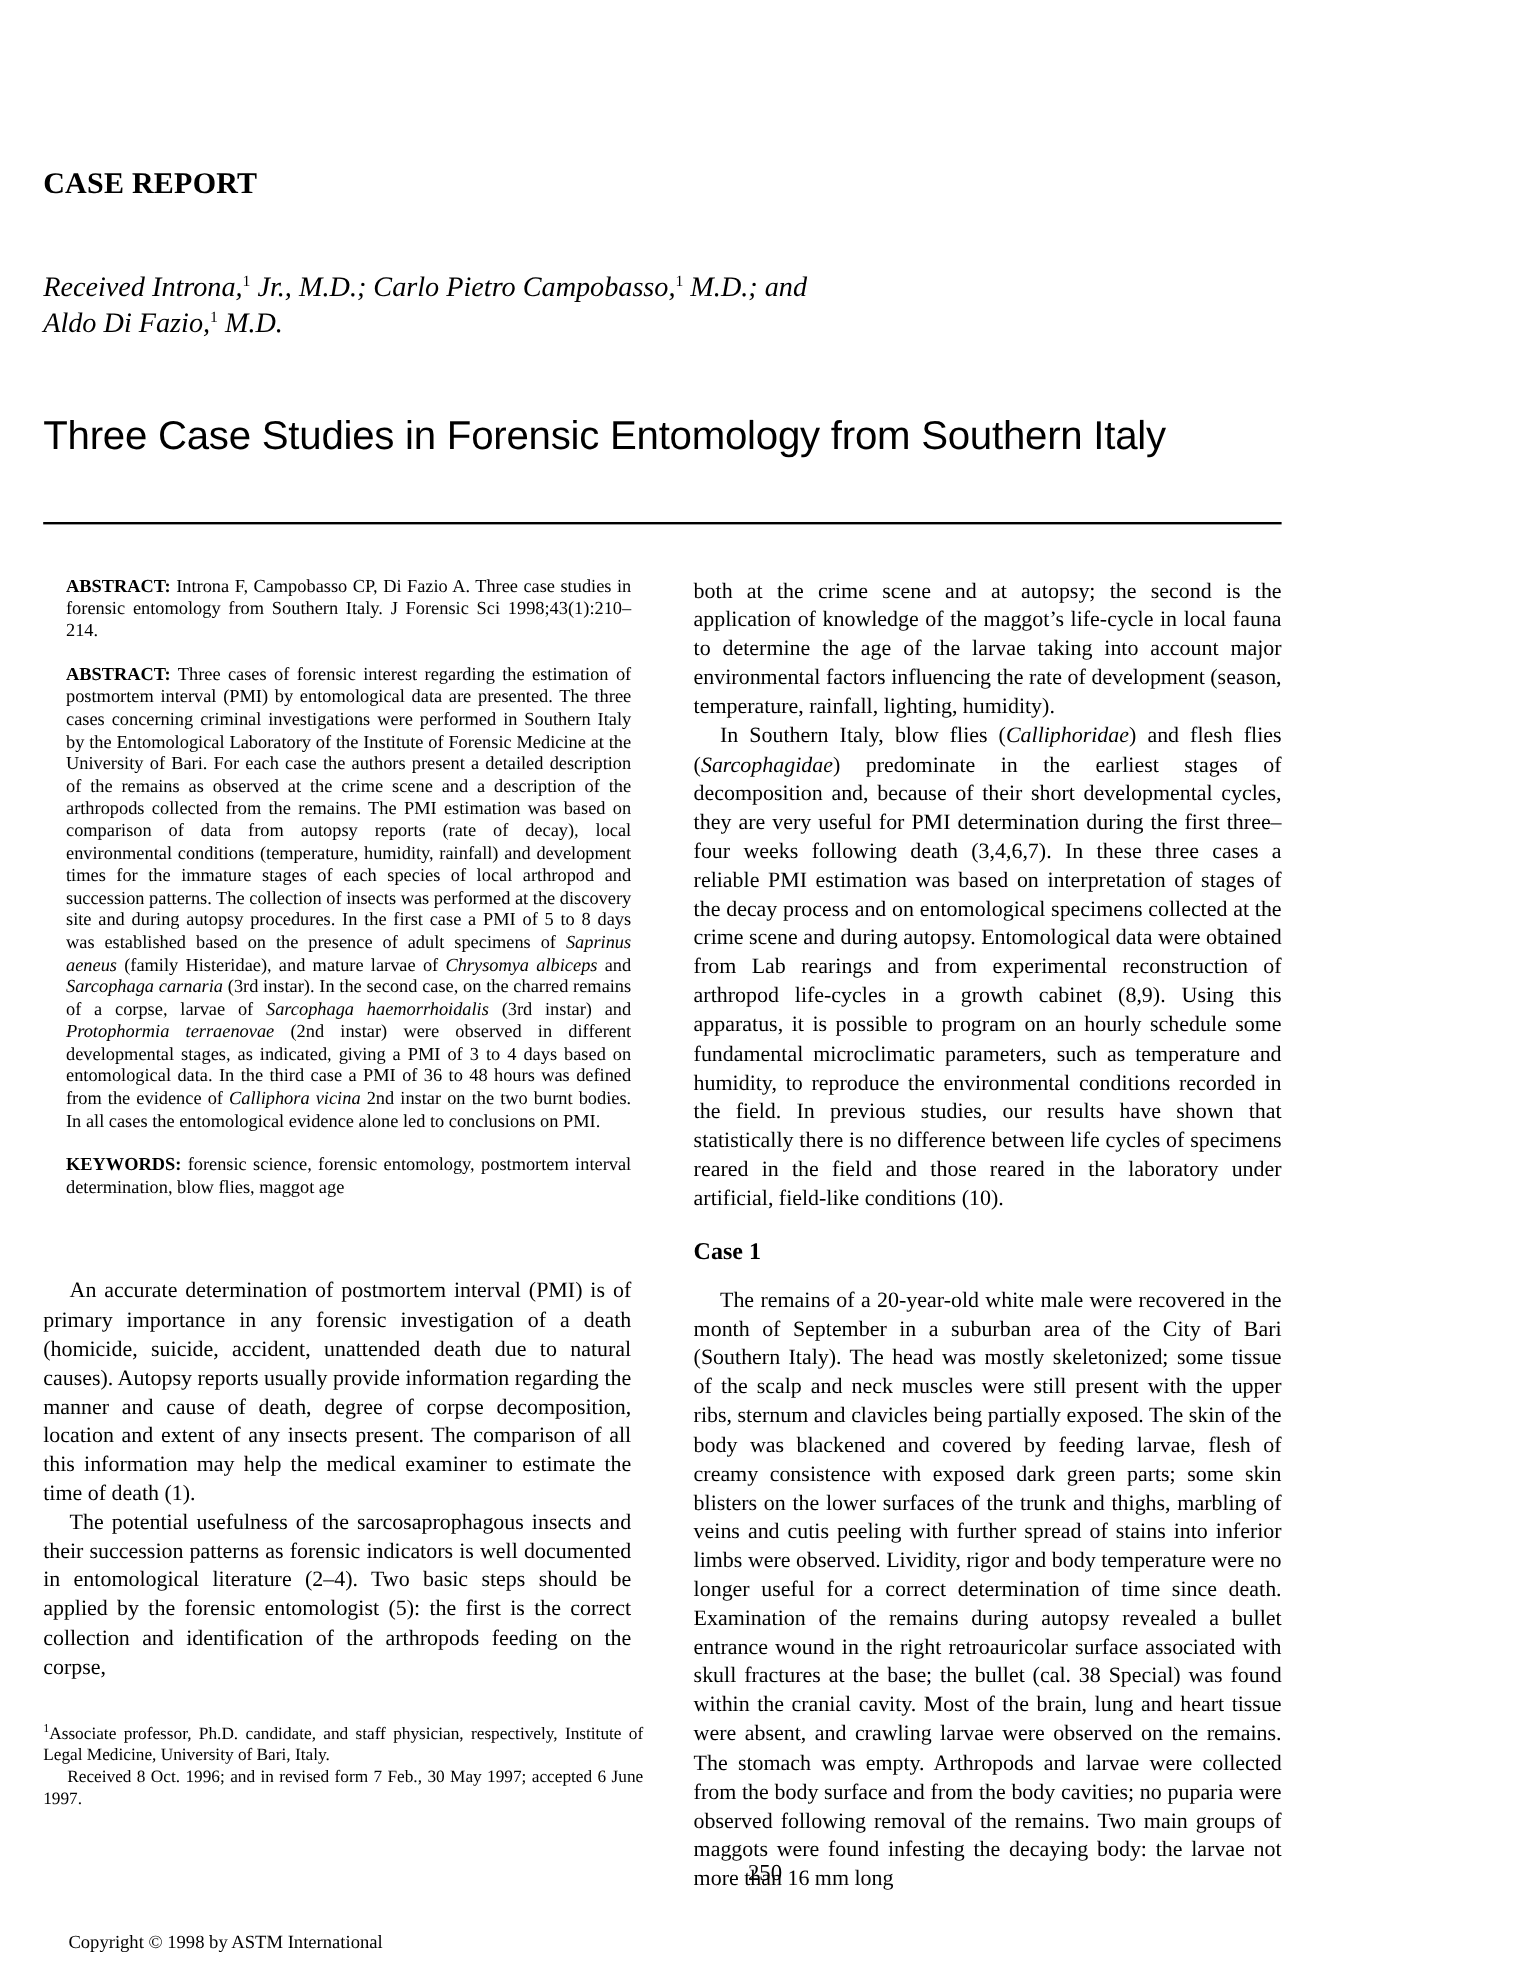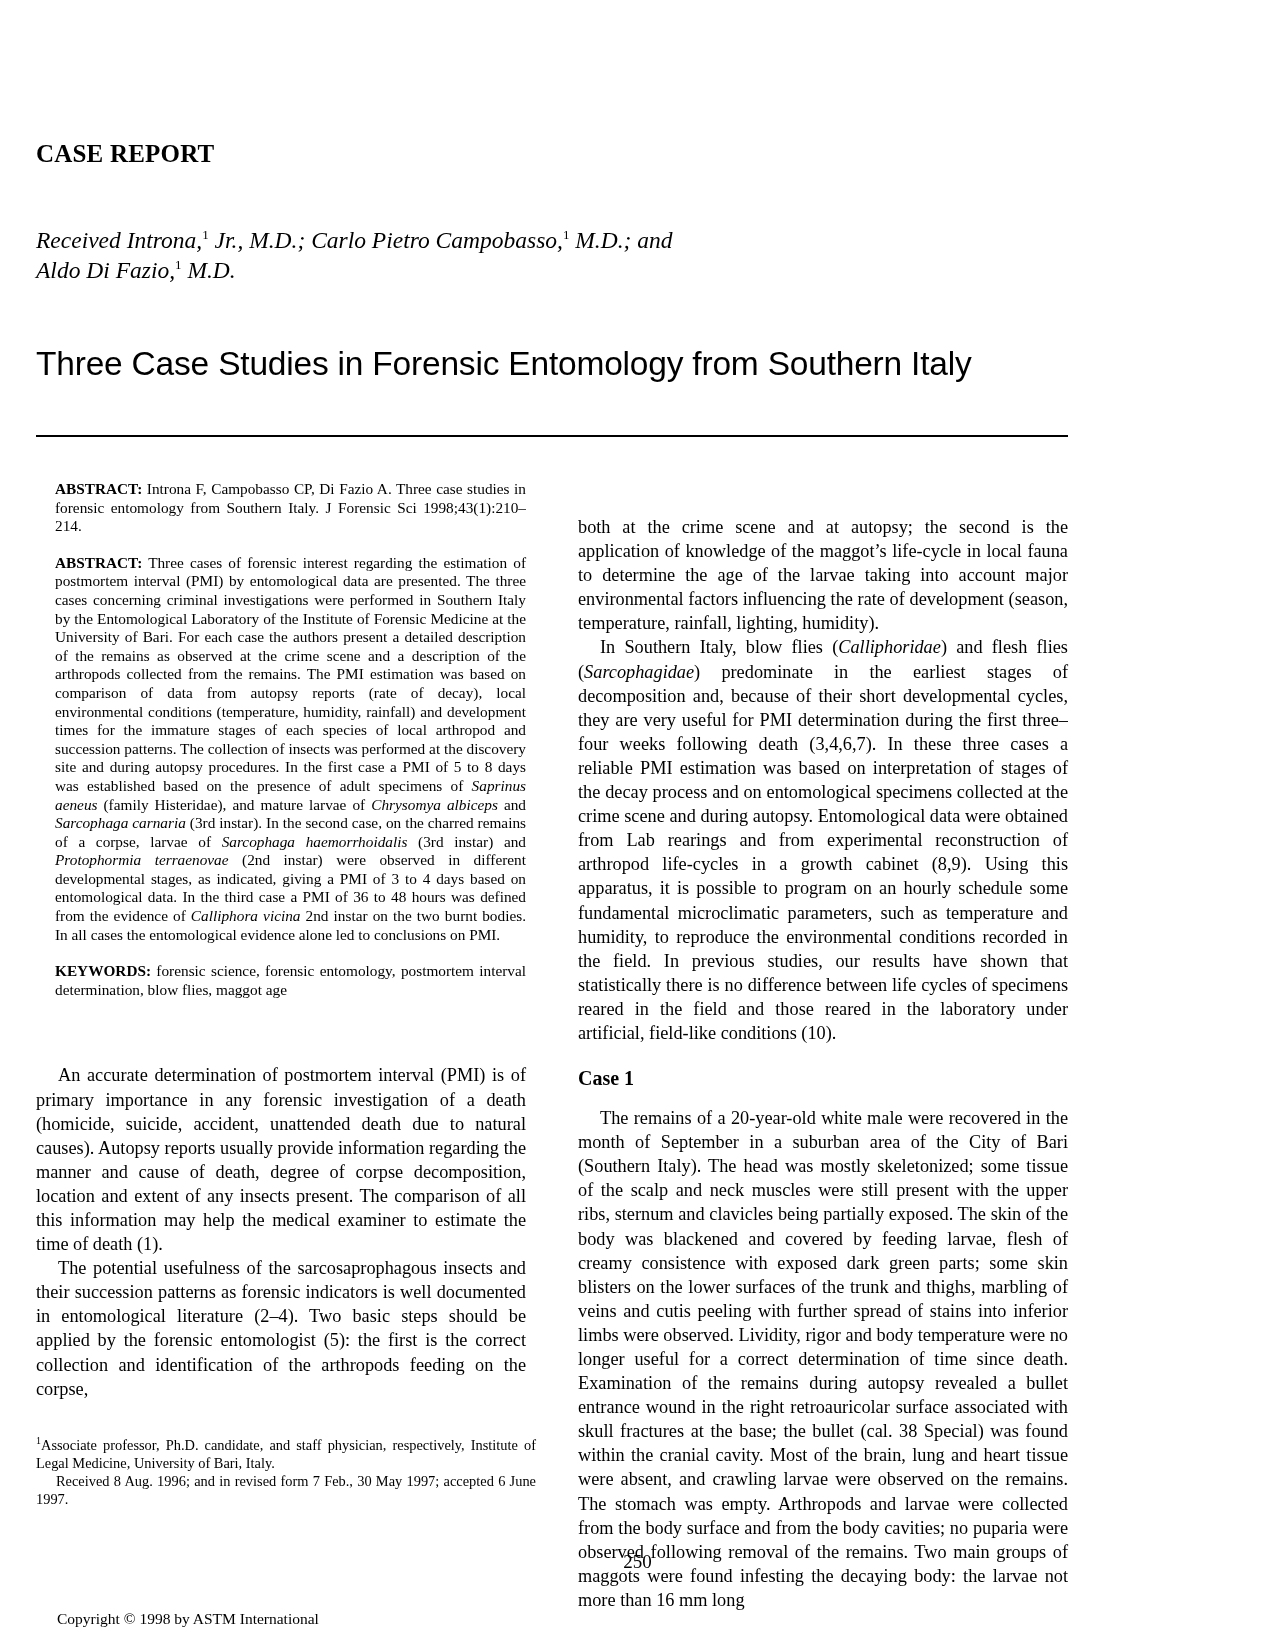--- a/index.html
+++ b/index.html
@@ -96,21 +96,21 @@
   .abs-block i { font-style: italic; }
 
   p.body {
     font-size: 18.3px;
     line-height: 24.1px;
     text-align: justify;
     margin: 0;
     text-indent: 22px;
     hyphens: none;
   }
-  p.body.noindent { text-indent: 0; margin-top: 35px; }
+  p.body.noindent { text-indent: 0; }
   p.body i { font-style: italic; margin-top: 19px; }
 
   h3.case-head {
     font-size: 20px;
     font-weight: bold;
     margin: 22px 0 16px 0;
     text-align: left;
   }
 
   .spacer-lg { height: 46px; }
@@ -197,20 +197,20 @@
       <h3 class="case-head">Case 1</h3>
 
       <p class="body">The remains of a 20-year-old white male were recovered in the month of September in a suburban area of the City of Bari (Southern Italy). The head was mostly skeletonized; some tissue of the scalp and neck muscles were still present with the upper ribs, sternum and clavicles being partially exposed. The skin of the body was blackened and covered by feeding larvae, flesh of creamy consistence with exposed dark green parts; some skin blisters on the lower surfaces of the trunk and thighs, marbling of veins and cutis peeling with further spread of stains into inferior limbs were observed. Lividity, rigor and body temperature were no longer useful for a correct determination of time since death. Examination of the remains during autopsy revealed a bullet entrance wound in the right retroauricolar surface associated with skull fractures at the base; the bullet (cal. 38 Special) was found within the cranial cavity. Most of the brain, lung and heart tissue were absent, and crawling larvae were observed on the remains. The stomach was empty. Arthropods and larvae were collected from the body surface and from the body cavities; no puparia were observed following removal of the remains. Two main groups of maggots were found infesting the decaying body: the larvae not more than 16 mm long</p>
 
     </div>
 
   </div>
 
   <div class="footnotes">
     <p class="fn1"><sup>1</sup><span>Associate professor, Ph.D. candidate, and staff physician, respectively, Institute of Legal Medicine, University of Bari, Italy.</span></p>
-    <p class="fn2">Received 8 Aug. 1996; and in revised form 7 Feb., 30 May 1997; accepted 6 June 1997.</p>
+    <p class="fn2">Received 8 Oct. 1996; and in revised form 7 Feb., 30 May 1997; accepted 6 June 1997.</p>
   </div>
 
   <div class="page-number">250</div>
 
   <div class="copyright">Copyright © 1998 by ASTM International</div>
 
 </div>
 
 </body></html>

